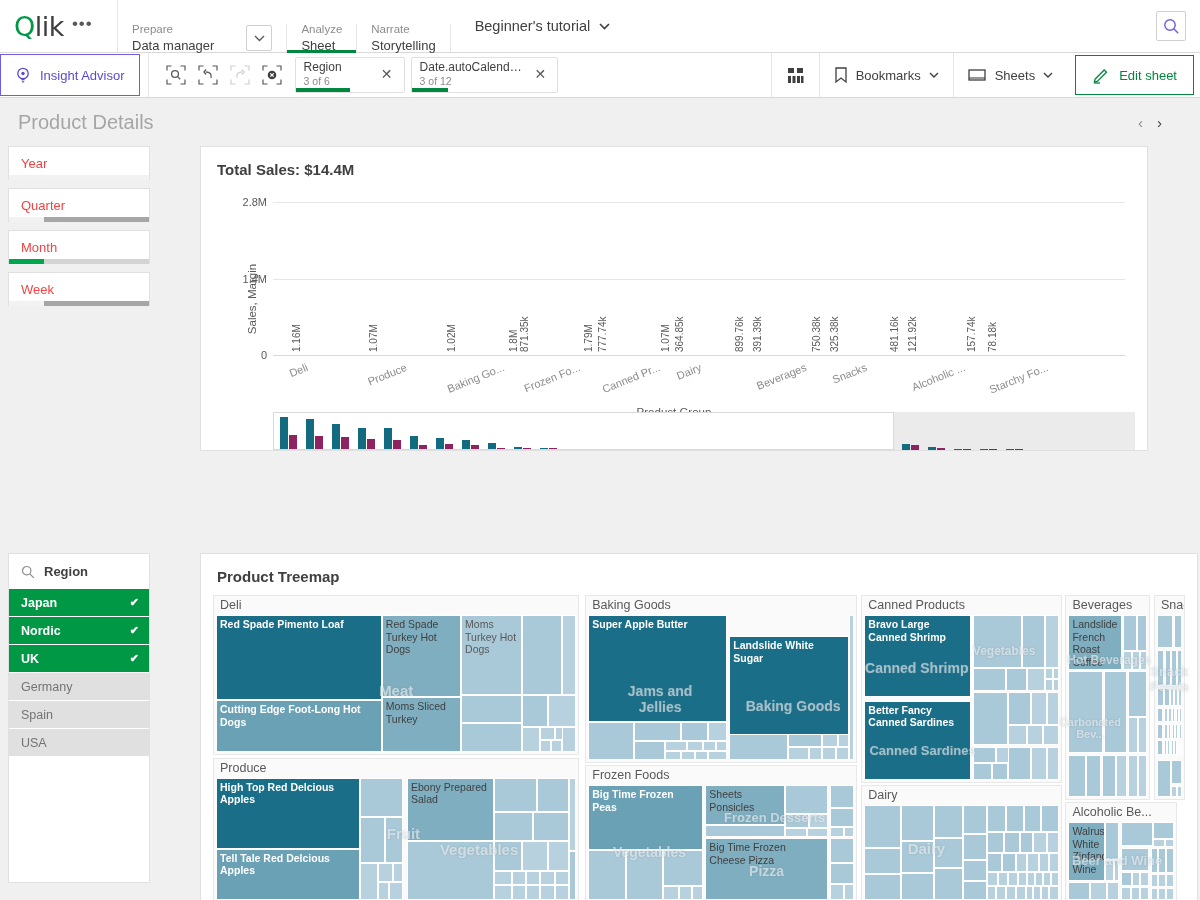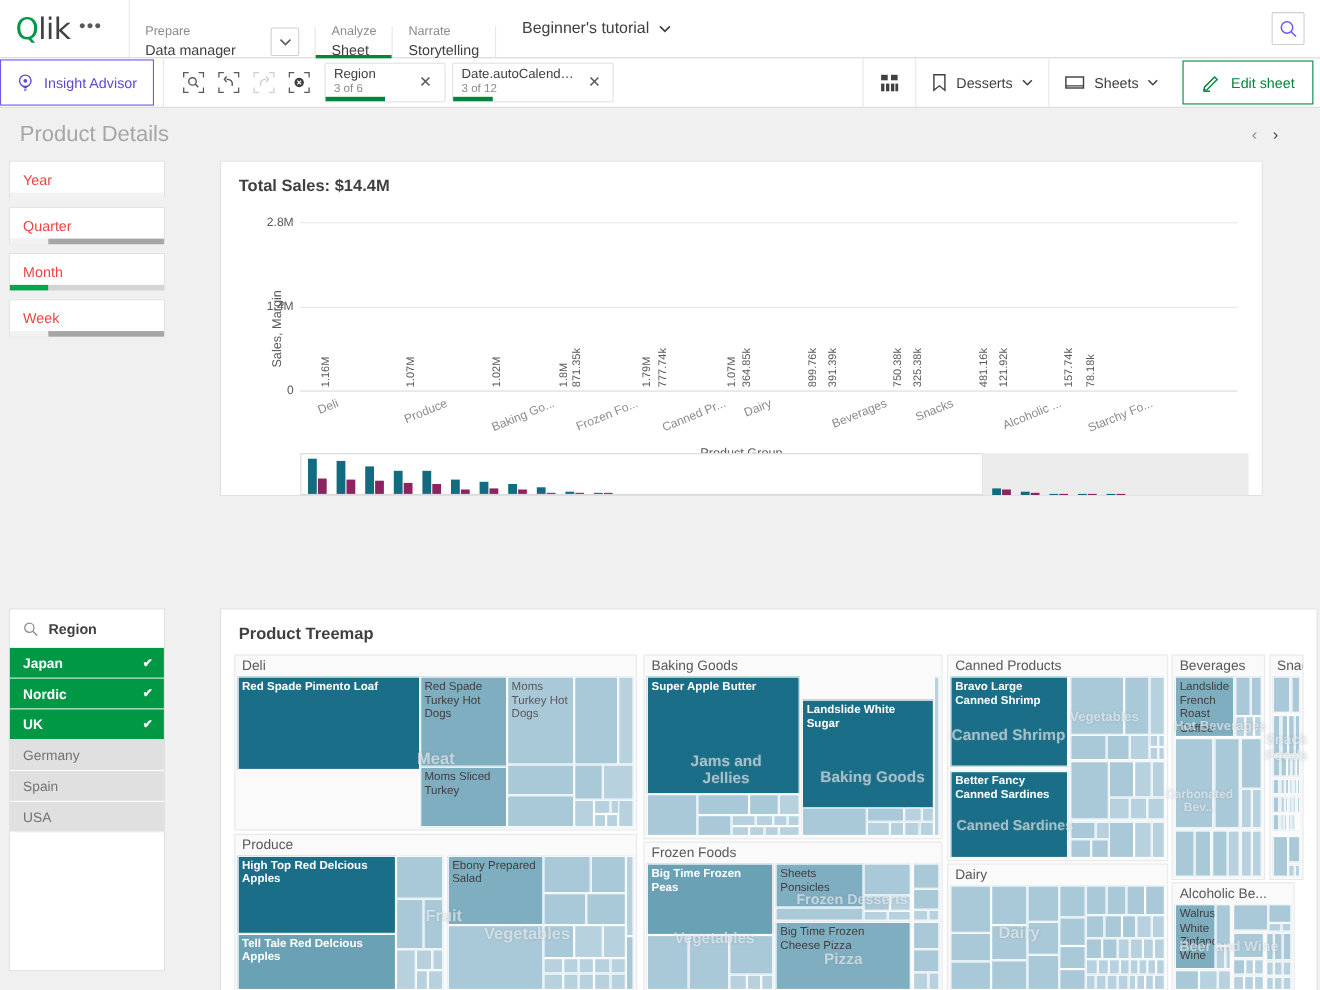--- a/index.html
+++ b/index.html
@@ -275,21 +275,21 @@
         <rect x="2" y="9" width="3" height="7" fill="#404040"></rect>
         <rect x="6.5" y="9" width="3" height="7" fill="#404040"></rect>
         <rect x="11" y="9" width="3" height="7" fill="#404040"></rect>
         <rect x="15" y="9" width="2.5" height="7" fill="#404040"></rect>
       </svg>
     </div>
     <div class="rtool">
       <svg width="14" height="17" viewBox="0 0 14 17">
         <path d="M2 1h10v14l-5-4-5 4z" stroke="#404040" stroke-width="1.3" fill="none"></path>
       </svg>
-      <span>Desserts</span>
+      <span>Bookmarks</span>
       <span>
         <svg width="10" height="6" viewBox="0 0 10 6">
             <path d="M1 1l4 4 4-4" stroke="#404040" stroke-width="1.4" fill="none"></path>
           </svg>
       </span>
     </div>
     <div class="rtool">
       <svg width="19" height="16" viewBox="0 0 19 16">
         <rect x="1" y="3" width="16" height="10" stroke="#404040" stroke-width="1.3" fill="none"></rect>
         <path d="M1 11h16" stroke="#404040" stroke-width="1.1"></path>
@@ -568,20 +568,23 @@
   </div>
 
   <div class="treecard" style="top:407px;height:380px">
     <div class="tree-title">Product Treemap</div>
     <div class="treebody" id="treebody">
         <div class="tgroup" style="left: 0%; top: 0%; width: 37.7%; height: 52%;">
           <div class="tghead">Deli</div>
           <div class="tgbody">
             <div class="tile dark" style="left: 0%; top: 0%; width: 46%; height: 62%;">
               <span class="tlab">Red Spade Pimento Loaf</span>
+            </div>
+            <div class="tile mid" style="left: 0%; top: 62%; width: 46%; height: 38%;">
+              <span class="tlab">Cutting Edge Foot-Long Hot Dogs</span>
             </div>
             <div class="tile mid2" style="left: 46%; top: 0%; width: 22%; height: 60%;">
               <span class="tlab">Red Spade Turkey Hot Dogs</span>
             </div>
             <div class="tile mid2" style="left: 46%; top: 60%; width: 22%; height: 40%;">
               <span class="tlab">Moms Sliced Turkey</span>
             </div>
             <div class="tile light" style="left: 68%; top: 0%; width: 17%; height: 58%;">
               <span class="tlab">Moms Turkey Hot Dogs</span>
             </div>

